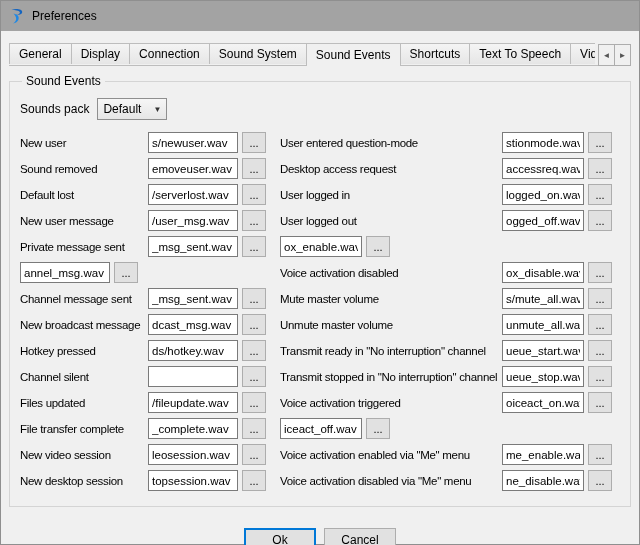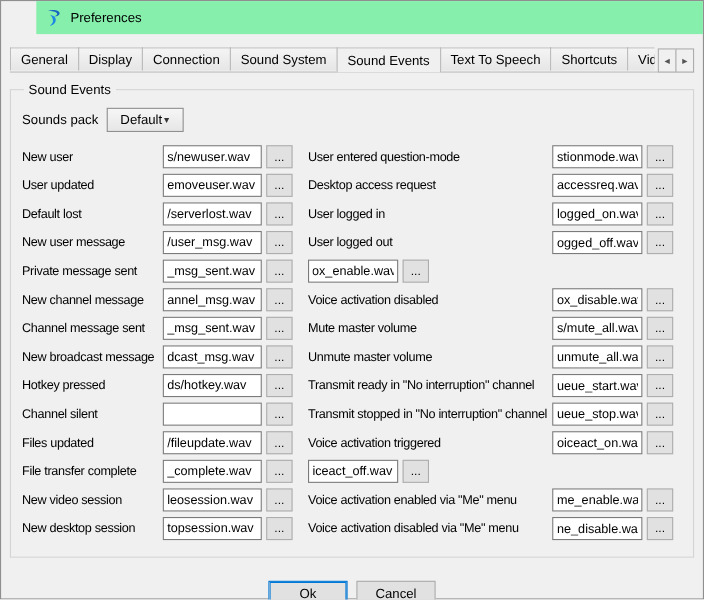--- a/index.html
+++ b/index.html
@@ -1,21 +1,21 @@
 <!DOCTYPE html>
 <html><head>
 <meta charset="utf-8">
 <style>
   * { box-sizing: border-box; margin: 0; padding: 0; }
   html, body { width: 640px; height: 545px; overflow: hidden; }
   body { font-family: "Liberation Sans", sans-serif; font-size: 12px; color: #000; background: #fff; }
 
   .window { width: 640px; height: 545px; background: #f0f0f0; border: 1px solid #8f8f8f; display: flex; flex-direction: column; }
 
-  .titlebar { height: 30px; flex: 0 0 auto; background: #86efac; display: flex; align-items: center; padding-left: 8px; gap: 7px; margin-left: 32px; }
+  .titlebar { height: 30px; flex: 0 0 auto; background: #a3a3a3; display: flex; align-items: center; padding-left: 8px; gap: 7px; }
   .titlebar .title { font-size: 12px; }
   .app-icon svg { display: block; }
 
   .page-body { flex: 1; padding: 0 8px; }
 
   .tabbar { margin-top: 12px; position: relative; height: 23px; padding-right: 36px; display: flex; align-items: center; }
   .tabbar::after { content: ""; position: absolute; left: 0; right: 0; bottom: 0; height: 1px; background: #bdbdbd; z-index: 1; }
   .tabs { display: flex; overflow: hidden; flex: 0 1 auto; }
   .tab { position: relative; height: 21px; display: flex; align-items: center; padding: 0 9px; white-space: nowrap;
          background: linear-gradient(#f4f4f4, #e6e6e6); border: 1px solid #bdbdbd; border-bottom: none; }
@@ -24,21 +24,21 @@
   .tab-scroll { position: absolute; right: 0; top: 1px; height: 22px; display: flex; z-index: 3; }
   .tab-scroll button { width: 17px; height: 22px; background: #f0f0f0; border: 1px solid #adadad; font-size: 8px; color: #555;
                        display: flex; align-items: center; justify-content: center; font-family: "Liberation Sans", sans-serif; }
   .tab-scroll button + button { margin-left: -1px; }
 
   fieldset.groupbox { margin-top: 8px; border: 1px solid #d4d4d4; padding: 6px 10px 10px 10px; min-height: 430px; background: #f0f0f0; }
   fieldset.groupbox legend { padding: 0 4px; margin-left: 2px; font-size: 12px; }
 
   .pack-row { display: flex; align-items: center; gap: 8px; margin: 4px 0 12px 0; }
   .combo { width: 70px; height: 22px; border: 1px solid #8f8f8f; background: linear-gradient(#f6f6f6, #e6e6e6);
-           display: flex; align-items: center; justify-content: center; padding: 0 5px; }
+           display: flex; align-items: center; justify-content: space-between; padding: 0 5px; }
   .combo .combo-arrow { font-size: 8px; color: #333; }
 
   .columns { display: flex; gap: 14px; }
   .col { display: flex; flex-direction: column; }
 
   .event-row { display: flex; align-items: center; height: 21px; margin-bottom: 5px; }
   .event-label { font-size: 11.5px; letter-spacing: -0.3px; white-space: nowrap; overflow: hidden; }
   .col-left .event-label { width: 128px; flex: 0 0 128px; }
   .col-right .event-label { width: 222px; flex: 0 0 222px; }
   .event-input { height: 21px; border: 1px solid #7a7a7a; background: #fff; padding: 0 3px; font-family: "Liberation Sans", sans-serif; font-size: 11.5px; }
@@ -69,22 +69,22 @@
 
   <div class="page-body">
 
     <div class="tabbar">
       <div class="tabs" id="tabs">
           <div class="tab">General</div>
           <div class="tab">Display</div>
           <div class="tab">Connection</div>
           <div class="tab">Sound System</div>
           <div class="tab selected">Sound Events</div>
+          <div class="tab">Shortcuts</div>
           <div class="tab">Text To Speech</div>
-          <div class="tab">Shortcuts</div>
           <div class="tab">Video</div>
         </div>
       <div class="tab-scroll">
         <button>
             <span>◄</span>
           </button>
         <button>
             <span>►</span>
           </button>
       </div>
@@ -102,41 +102,40 @@
       </div>
 
       <div class="columns">
         <div class="col col-left" id="col-left">
             <div class="event-row">
     <span class="event-label">New user</span>
     <input class="event-input" type="text" value="s/newuser.wav" style="">
     <button class="browse-btn">...</button>
   </div>
             <div class="event-row">
-    <span class="event-label">User updated</span>
+    <span class="event-label">Sound removed</span>
     <input class="event-input" type="text" value="emoveuser.wav" style="">
     <button class="browse-btn">...</button>
   </div>
             <div class="event-row">
     <span class="event-label">Default lost</span>
     <input class="event-input" type="text" value="/serverlost.wav" style="">
     <button class="browse-btn">...</button>
   </div>
             <div class="event-row">
     <span class="event-label">New user message</span>
     <input class="event-input" type="text" value="/user_msg.wav" style="">
     <button class="browse-btn">...</button>
   </div>
             <div class="event-row">
     <span class="event-label">Private message sent</span>
     <input class="event-input" type="text" value="_msg_sent.wav" style="">
     <button class="browse-btn">...</button>
   </div>
             <div class="event-row">
-    <span class="event-label">New channel message</span>
     <input class="event-input" type="text" value="annel_msg.wav" style="">
     <button class="browse-btn">...</button>
   </div>
             <div class="event-row">
     <span class="event-label">Channel message sent</span>
     <input class="event-input" type="text" value="_msg_sent.wav" style="">
     <button class="browse-btn">...</button>
   </div>
             <div class="event-row">
     <span class="event-label">New broadcast message</span>

